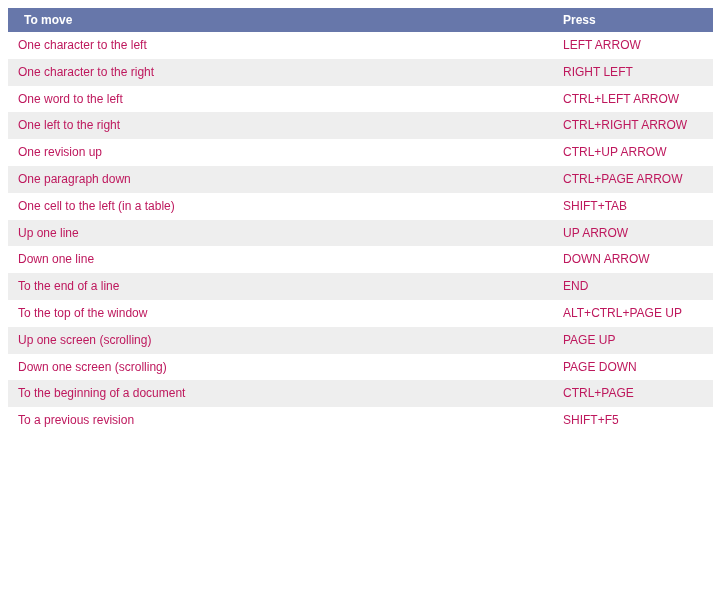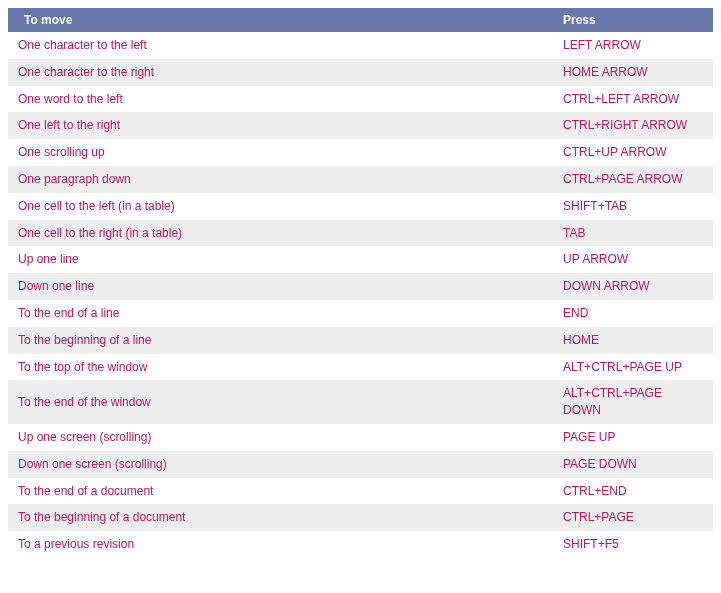--- a/index.html
+++ b/index.html
@@ -53,81 +53,65 @@
       <th>Press</th>
     </tr>
   </thead>
   <tbody id="tbody">
       <tr>
         <td>One character to the left</td>
         <td>LEFT ARROW</td>
       </tr>
       <tr>
         <td>One character to the right</td>
-        <td>HOME ARROW</td>
+        <td>RIGHT LEFT</td>
       </tr>
       <tr>
         <td>One word to the left</td>
         <td>CTRL+LEFT ARROW</td>
       </tr>
       <tr>
         <td>One left to the right</td>
         <td>CTRL+RIGHT ARROW</td>
       </tr>
       <tr>
-        <td>One scrolling up</td>
+        <td>One revision up</td>
         <td>CTRL+UP ARROW</td>
       </tr>
       <tr>
         <td>One paragraph down</td>
         <td>CTRL+PAGE ARROW</td>
       </tr>
       <tr>
         <td>One cell to the left (in a table)</td>
         <td>SHIFT+TAB</td>
-      </tr>
-      <tr>
-        <td>One cell to the right (in a table)</td>
-        <td>TAB</td>
       </tr>
       <tr>
         <td>Up one line</td>
         <td>UP ARROW</td>
       </tr>
       <tr>
         <td>Down one line</td>
         <td>DOWN ARROW</td>
       </tr>
       <tr>
         <td>To the end of a line</td>
         <td>END</td>
       </tr>
       <tr>
-        <td>To the beginning of a line</td>
-        <td>HOME</td>
-      </tr>
-      <tr>
         <td>To the top of the window</td>
         <td>ALT+CTRL+PAGE UP</td>
-      </tr>
-      <tr>
-        <td>To the end of the window</td>
-        <td>ALT+CTRL+PAGE DOWN</td>
       </tr>
       <tr>
         <td>Up one screen (scrolling)</td>
         <td>PAGE UP</td>
       </tr>
       <tr>
         <td>Down one screen (scrolling)</td>
         <td>PAGE DOWN</td>
-      </tr>
-      <tr>
-        <td>To the end of a document</td>
-        <td>CTRL+END</td>
       </tr>
       <tr>
         <td>To the beginning of a document</td>
         <td>CTRL+PAGE</td>
       </tr>
       <tr>
         <td>To a previous revision</td>
         <td>SHIFT+F5</td>
       </tr>
     </tbody>

